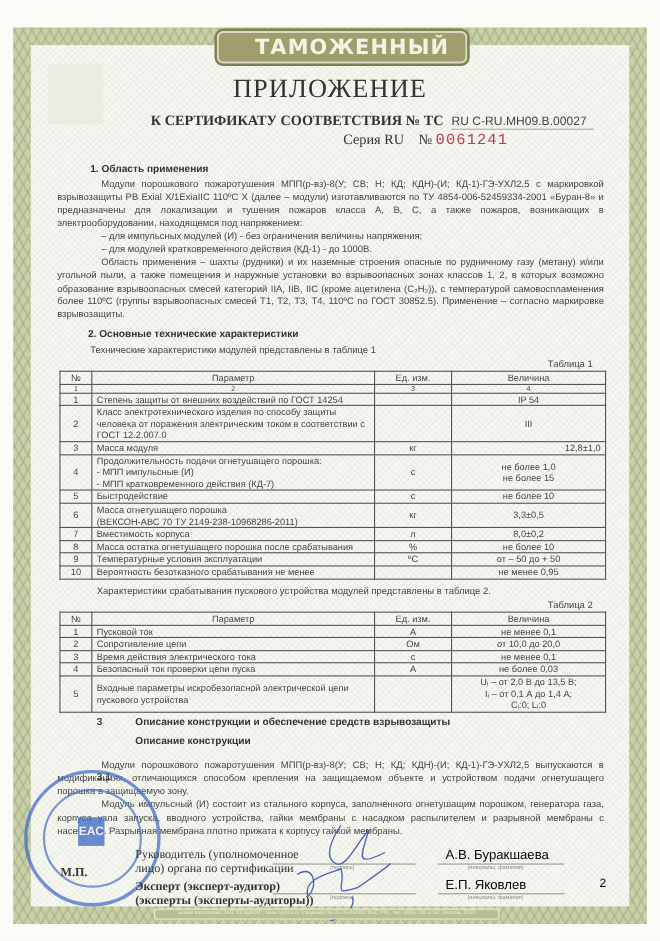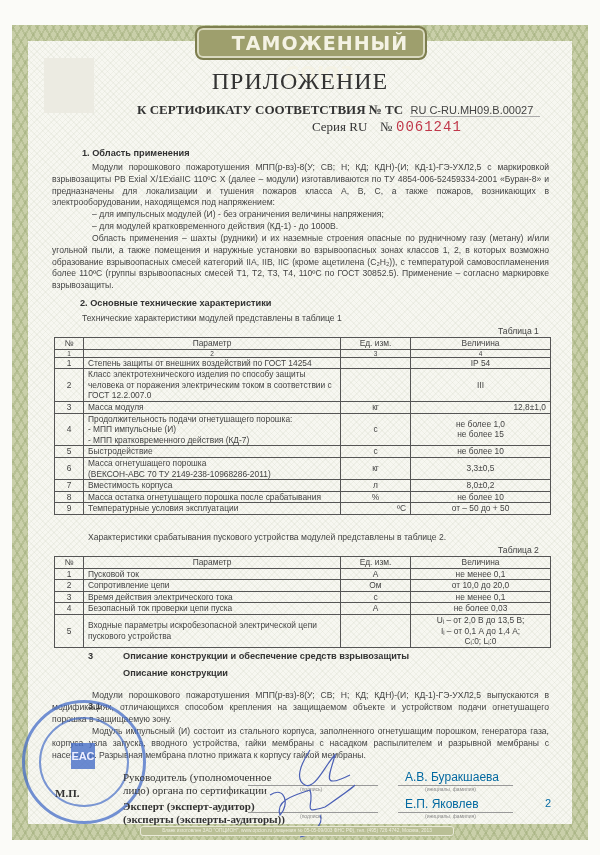--- a/index.html
+++ b/index.html
@@ -30,21 +30,21 @@
   .series .red{font-family:"Liberation Mono",monospace;color:#c0384a;font-size:14px;letter-spacing:1px;}
   .txt{position:absolute;font-size:8.6px;line-height:11.8px;color:#444;}
   .h{position:absolute;font-size:9.2px;font-weight:bold;color:#333;}
   .just{text-align:justify;text-align-last:left;}
   table.t{position:absolute;border-collapse:collapse;font-size:8.4px;color:#444;}
   table.t td{border:1px solid #555;padding:0 4px;line-height:10.6px;vertical-align:middle;}
   table.t td.c{text-align:center;}
   .sig-lbl{position:absolute;font-family:"Liberation Serif",serif;font-size:11px;color:#333;line-height:13px;}
   .line{position:absolute;border-bottom:1px solid #999;}
   .tiny{position:absolute;font-size:5px;color:#888;}
-  .name{position:absolute;font-size:12px;color:#0369a1;}
+  .name{position:absolute;font-size:12px;color:#000000;}
   .stamp{position:absolute;left:22px;top:700px;width:118px;height:118px;border-radius:50%;
          border:3px solid rgba(70,110,200,.75);box-shadow:0 0 0 5px rgba(255,255,255,0) , inset 0 0 0 10px rgba(255,255,255,0);}
   .stamp .ring2{position:absolute;left:14px;top:14px;right:14px;bottom:14px;border-radius:50%;border:2px solid rgba(70,110,200,.7);}
   .stamp .eac{position:absolute;left:46px;top:40px;width:24px;height:26px;background:rgba(70,110,200,.8);
               color:#eef;font-weight:bold;font-size:11px;text-align:center;line-height:26px;}
   .footer{position:absolute;left:140px;top:826px;width:312px;height:8px;border:1px solid #e9e9d8;border-radius:3px;
           background:#b9bf95;font-size:4.8px;line-height:8px;color:#eeeedd;text-align:center;overflow:hidden;white-space:nowrap;}
 </style>
 </head>
 <body>
@@ -147,22 +147,28 @@
       </tr>
       <tr>
         <td class="c" style="white-space: pre-line;">8</td>
         <td style="white-space: pre-line;">Масса остатка огнетушащего порошка после срабатывания</td>
         <td class="c" style="white-space: pre-line;">%</td>
         <td class="c" style="white-space: pre-line;">не более 10</td>
       </tr>
       <tr>
         <td class="c" style="white-space: pre-line;">9</td>
         <td style="white-space: pre-line;">Температурные условия эксплуатации</td>
-        <td class="c" style="white-space: pre-line; text-align: right;">ºС</td>
+        <td class="c" style="white-space: pre-line;">ºС</td>
         <td class="c" style="white-space: pre-line;">от – 50 до + 50</td>
+      </tr>
+      <tr>
+        <td class="c" style="white-space: pre-line;">10</td>
+        <td style="white-space: pre-line;">Вероятность безотказного срабатывания не менее</td>
+        <td class="c" style="white-space: pre-line;"></td>
+        <td class="c" style="white-space: pre-line;">не менее 0,95</td>
       </tr>
     </tbody>
 </table>
 
 <div class="txt" style="left:88px;top:532px;">Характеристики срабатывания пускового устройства модулей представлены в таблице 2.</div>
 <div class="txt" style="left:498px;top:545px;">Таблица 2</div>
 
 <table class="t" id="t2" style="left:54px;top:556px;width:497px;">
   <colgroup>
       <col style="width:29px">

